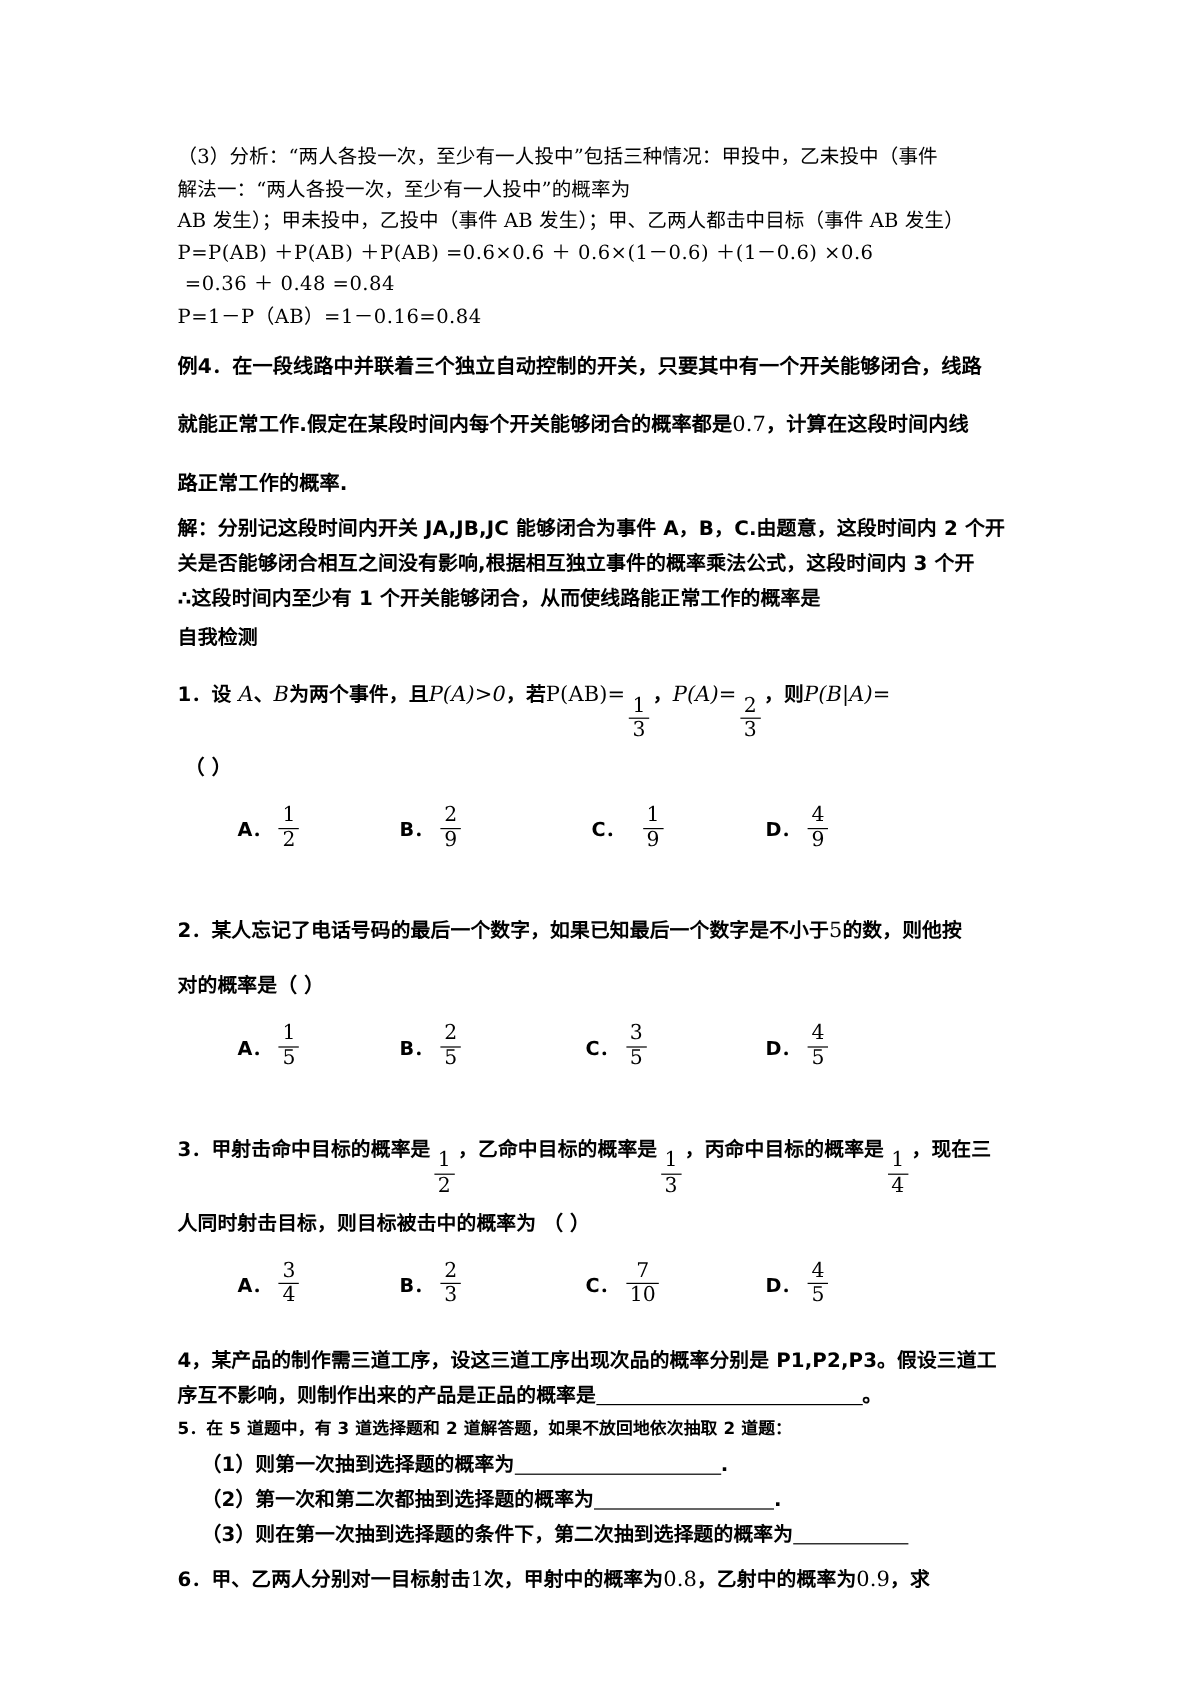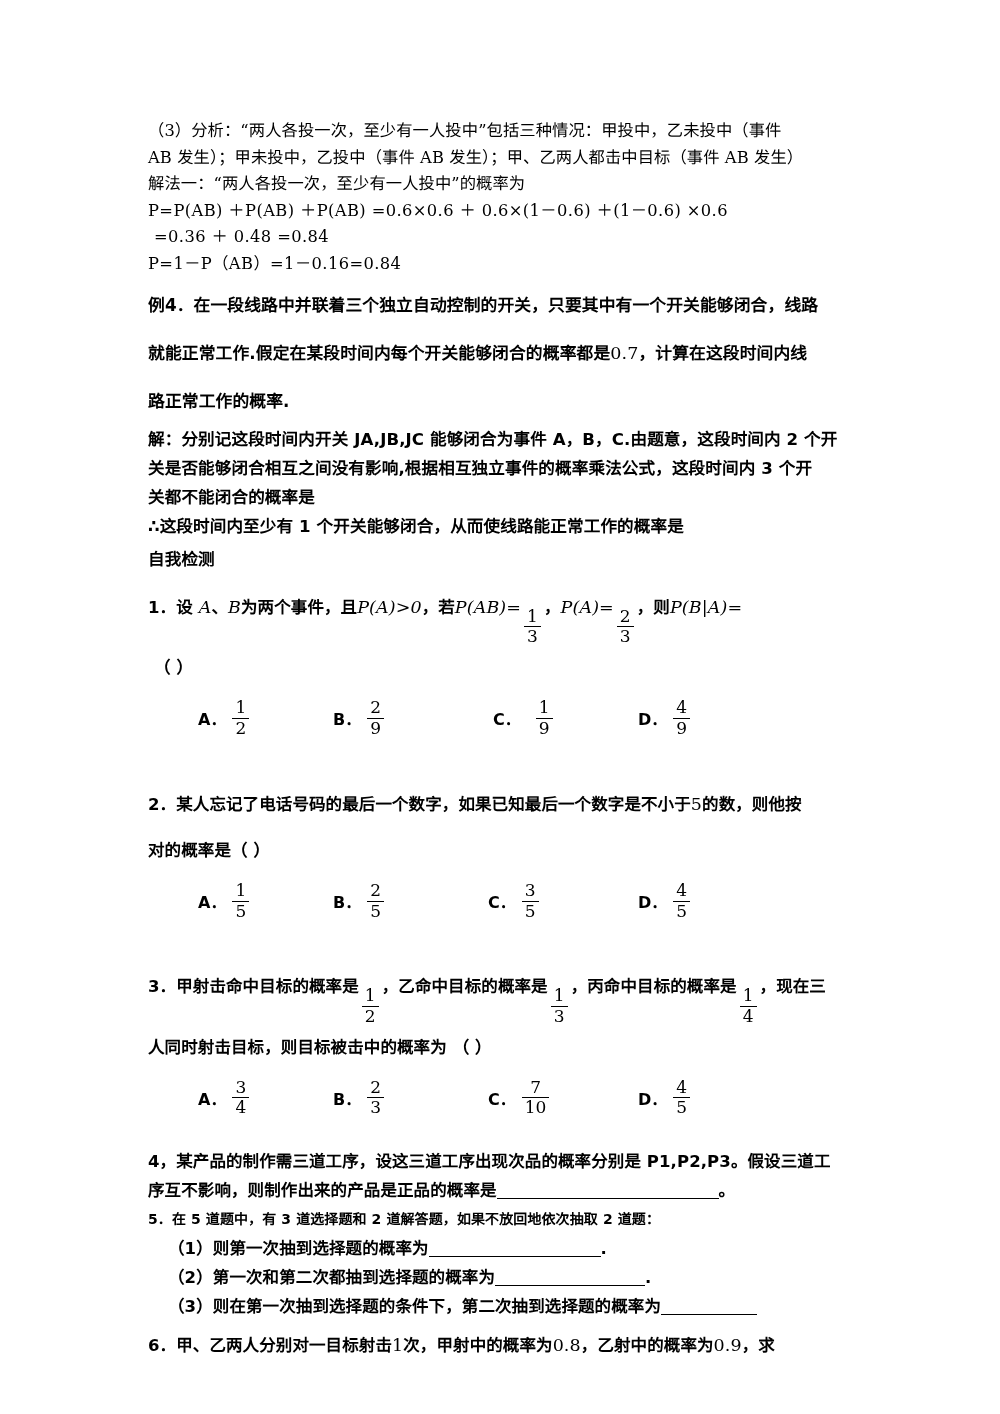--- a/index.html
+++ b/index.html
@@ -131,54 +131,53 @@
   .sp-s  { height: 9px; }
   .sp-m  { height: 14px; }
 </style>
 </head>
 <body>
 
 <div class="page">
 
   <div class="block">
     <div class="line serifline">（3）分析：“两人各投一次，至少有一人投中”包括三种情况：甲投中，乙未投中（事件</div>
+    <div class="line serifline">解法一：“两人各投一次，至少有一人投中”的概率为</div>
     <div class="line serifline">AB 发生）；甲未投中，乙投中（事件 AB 发生）；甲、乙两人都击中目标（事件 AB 发生）</div>
-    <div class="line serifline">解法一：“两人各投一次，至少有一人投中”的概率为</div>
     <div class="line serifline mono-ascii">P=P(AB) ＋P(AB) ＋P(AB) =0.6×0.6 ＋ 0.6×(1－0.6) ＋(1－0.6) ×0.6</div>
     <div class="line serifline mono-ascii" style="padding-left:6px;">=0.36 ＋ 0.48 =0.84</div>
     <div class="line serifline mono-ascii">P=1－P（AB）=1－0.16=0.84</div>
   </div>
 
   <div class="sp-xs"></div>
 
   <div class="block">
     <div class="line wide-line">例4．在一段线路中并联着三个独立自动控制的开关，只要其中有一个开关能够闭合，线路</div>
     <div class="line wide-line">
       <span>就能正常工作.假定在某段时间内每个开关能够闭合的概率都是</span><span class="mn">0.7</span><span>，计算在这段时间内线</span>
     </div>
     <div class="line wide-line">路正常工作的概率.</div>
   </div>
 
   <div class="block">
     <div class="line bold" style="line-height:29px;font-size:16.6px;">解：分别记这段时间内开关 JA,JB,JC 能够闭合为事件 A，B，C.由题意，这段时间内 2 个开</div>
     <div class="line bold" style="line-height:29px;font-size:16.6px;">关是否能够闭合相互之间没有影响,根据相互独立事件的概率乘法公式，这段时间内 3 个开</div>
-    <div class="line bold" style="line-height:29px;font-size:16.6px;">关都不能闭合的概率是</div>
     <div class="line bold" style="line-height:29px;font-size:16.6px;">∴这段时间内至少有 1 个开关能够闭合，从而使线路能正常工作的概率是</div>
   </div>
 
   <div class="sp-xs"></div>
 
   <div class="line bold" style="line-height:30px;font-size:16.6px;">自我检测</div>
 
   <div class="sp-s"></div>
 
   <div class="block">
     <div class="line q-line">
       <span>1．</span><span>设</span>
-      <span class="mi">A</span><span>、</span><span class="mi">B</span><span>为两个事件，且</span><span class="mn" style="font-style:italic;">P(A)&gt;0</span><span>，若</span><span class="mn" style="font-style:italic;">P(AB)=</span><span class="frac">
+      <span class="mi">A</span><span>、</span><span class="mi">B</span><span>为两个事件，且</span><span class="mn" style="font-style:italic;">P(A)&gt;0</span><span>，若</span><span class="mn" style="">P(AB)=</span><span class="frac">
           <span class="num">1</span>
           <span class="den">3</span>
         </span><span>，</span><span class="mn" style="font-style:italic;">P(A)=</span><span class="frac">
           <span class="num">2</span>
           <span class="den">3</span>
         </span><span>，则</span><span class="mn" style="font-style:italic;">P(B|A)=</span>
     </div>
     <div class="line q-line" style="padding-left:6px;">（      ）</div>
     <div class="options">
       <div class="opt opt-a">

